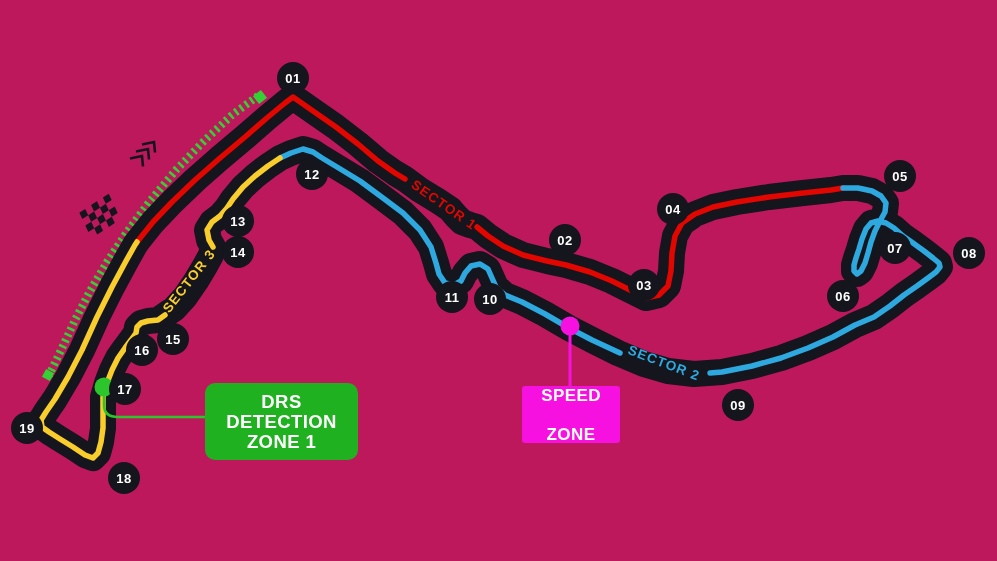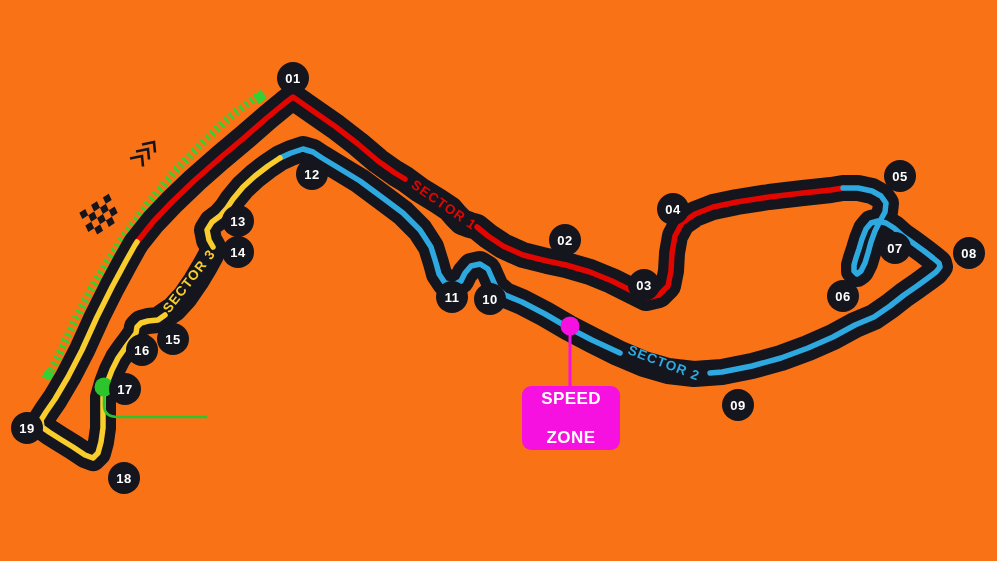--- a/index.html
+++ b/index.html
@@ -1,27 +1,27 @@
 <!DOCTYPE html>
 <html><head>
 <meta charset="utf-8">
 <style>
   html,body{margin:0;padding:0;background:#ffffff;}
-  #stage{position:relative;width:997px;height:561px;background:#f97316;overflow:hidden;
+  #stage{position:relative;width:997px;height:561px;background:#be185d;overflow:hidden;
          font-family:"Liberation Sans",sans-serif;}
   svg{position:absolute;left:0;top:0;}
   svg text{font-family:"Liberation Sans",sans-serif;font-weight:bold;}
   .turn-label{font-size:13px;letter-spacing:0.5px;}
   .sector-label{font-size:13.5px;letter-spacing:1.1px;}
   .anno-box{position:absolute;display:flex;flex-direction:column;justify-content:center;
             align-items:center;color:#ffffff;font-weight:bold;text-align:center;
             border-radius:10px;}
   .anno-box .bl{width:100%;}
   #drs-box{left:205px;top:383px;width:153px;height:77px;font-size:18.5px;line-height:20px;letter-spacing:0.4px;}
-  #speed-box{left:522px;top:386px;width:98px;height:64px;font-size:17px;line-height:19px;letter-spacing:0.4px;border-radius:9px;gap:20px;}
+  #speed-box{left:522px;top:386px;width:98px;height:57px;font-size:17px;line-height:19px;letter-spacing:0.4px;border-radius:3px;gap:20px;}
 </style>
 </head>
 <body>
 
 <div id="stage">
   <svg id="track-svg" width="997" height="561" viewBox="0 0 997 561">
 
     <path d="M258,96 L232,115 L204,141 L176,170 L150,201 L127,232 L107,262 L90,291 L75,320 L62,348 L52,369 L48,377" fill="none" stroke-width="8" stroke-dasharray="2.6 3.8" stroke="#33D133"></path>
     <rect x="-5" y="-5" width="10" height="10" transform="translate(260,97) rotate(-38)" fill="#33D133"></rect>
     <rect x="-4.5" y="-4.5" width="9" height="9" transform="translate(48,375) rotate(-62)" fill="#33D133"></rect>
@@ -177,18 +177,23 @@
           <text x="27" y="432.7" text-anchor="middle" fill="#FFFFFF" class="turn-label">19</text>
         </g>
       </g>
     <g id="sector-labels">
         <text transform="translate(444,205) rotate(35)" text-anchor="middle" dy="4.5" fill="#E10600" class="sector-label">SECTOR 1</text>
         <text transform="translate(664,363) rotate(21)" text-anchor="middle" dy="4.5" fill="#2EA9E0" class="sector-label">SECTOR 2</text>
         <text transform="translate(189,281) rotate(-52)" text-anchor="middle" dy="4.5" fill="#F9CD2B" class="sector-label">SECTOR 3</text>
       </g>
   </svg>
 
+  <div id="drs-box" class="anno-box" style="background-color: rgb(32, 177, 32);">
+    <div class="bl">DRS</div>
+    <div class="bl">DETECTION</div>
+    <div class="bl">ZONE 1</div>
+  </div>
 
   <div id="speed-box" class="anno-box" style="background-color: rgb(247, 17, 225);">
     <div class="bl">SPEED</div>
     <div class="bl">ZONE</div>
   </div>
 </div>
 
 </body></html>

